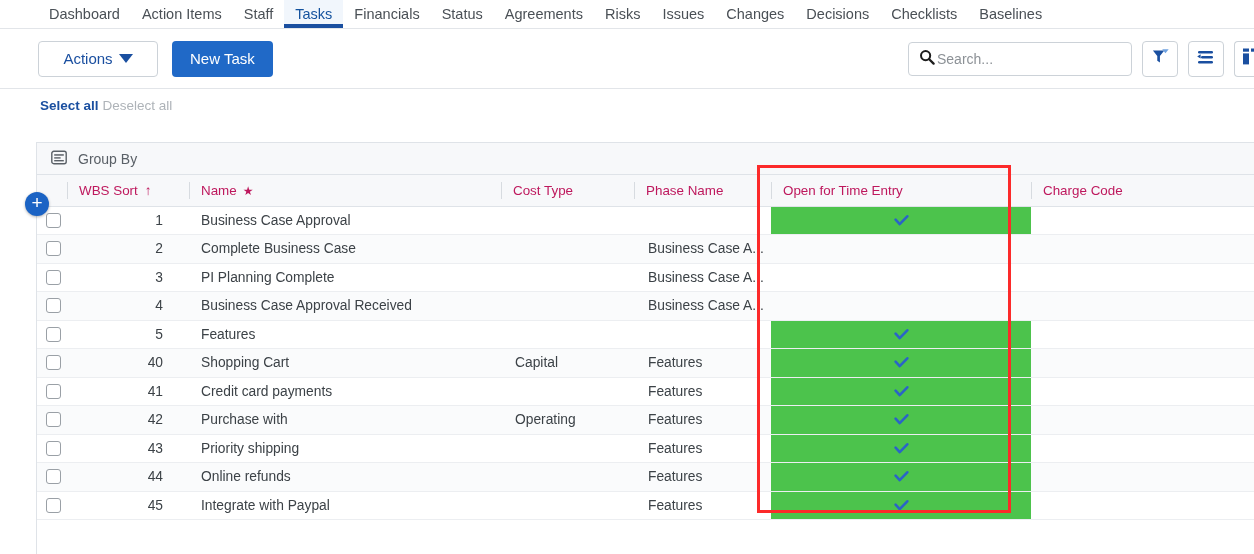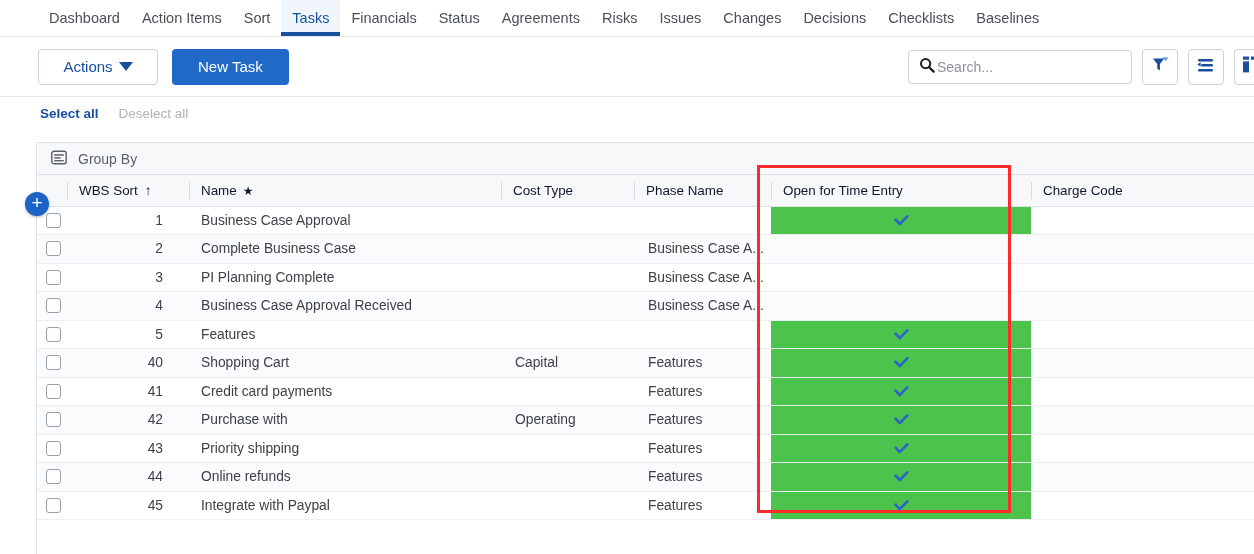--- a/index.html
+++ b/index.html
@@ -11,21 +11,21 @@
     width: 1254px;
     height: 554px;
     font-family: "Liberation Sans", sans-serif;
     color: #333333;
     overflow: hidden;
     position: relative;
   }
 
   
   .topnav {
-    height: 37px;
+    height: 29px;
     border-bottom: 1px solid #e2e5e9;
     display: flex;
     align-items: stretch;
     padding-left: 38px;
     box-sizing: border-box;
     background: #ffffff;
   }
   .nav-tab {
     display: flex;
     align-items: center;
@@ -81,21 +81,21 @@
     border-top: 9px solid #1a4fa0;
   }
   .btn-newtask {
     height: 36px;
     margin-left: 14px;
     background: #2069c7;
     color: #ffffff;
     font-size: 15px;
     border: none;
     border-radius: 4px;
-    padding: 0 26px;
+    padding: 0 18px;
     display: flex;
     align-items: center;
     cursor: pointer;
     font-family: "Liberation Sans", sans-serif;
   }
   .toolbar-right {
     margin-left: auto;
     display: flex;
     align-items: center;
     gap: 10px;
@@ -145,21 +145,21 @@
     padding-left: 7px;
   }
 
   
   .selectrow {
     height: 32px;
     display: flex;
     align-items: center;
     padding-left: 40px;
     font-size: 13.5px;
-    gap: 20px;
+    gap: 4px;
   }
   .link-select {
     color: #1a4fa0;
     font-weight: bold;
     cursor: pointer;
   }
   .link-deselect {
     color: #aeb3b8;
     cursor: default;
   }
@@ -191,21 +191,21 @@
   .grid {
     width: 100%;
     border-collapse: collapse;
     table-layout: fixed;
     font-size: 13.8px;
   }
   .grid th {
     background: #f7f8fa;
     border-bottom: 1px solid #dfe3e8;
     font-weight: normal;
-    color: #0f172a;
+    color: #be185d;
     font-size: 13.4px;
     text-align: left;
     height: 31px;
     padding: 0 0 0 12px;
     position: relative;
     box-sizing: border-box;
   }
   .grid th.divider::before {
     content: "";
     position: absolute;
@@ -288,21 +288,21 @@
     pointer-events: none;
     z-index: 30;
   }
 </style>
 </head>
 <body>
 
 <div class="topnav" id="topnav">
     <div class="nav-tab">Dashboard</div>
     <div class="nav-tab">Action Items</div>
-    <div class="nav-tab">Sort</div>
+    <div class="nav-tab">Staff</div>
     <div class="nav-tab active">Tasks</div>
     <div class="nav-tab">Financials</div>
     <div class="nav-tab">Status</div>
     <div class="nav-tab">Agreements</div>
     <div class="nav-tab">Risks</div>
     <div class="nav-tab">Issues</div>
     <div class="nav-tab">Changes</div>
     <div class="nav-tab">Decisions</div>
     <div class="nav-tab">Checklists</div>
     <div class="nav-tab">Baselines</div>

